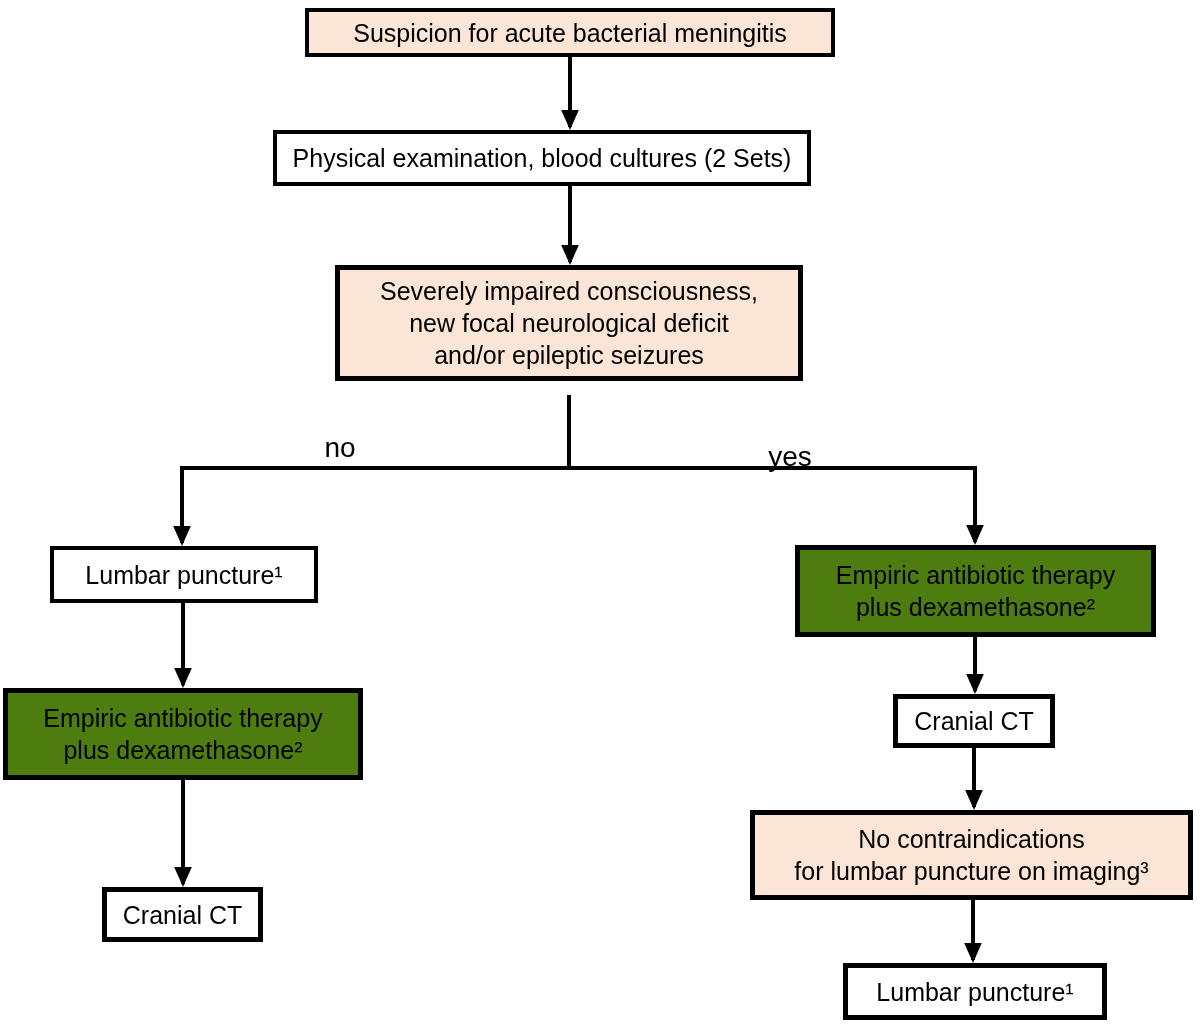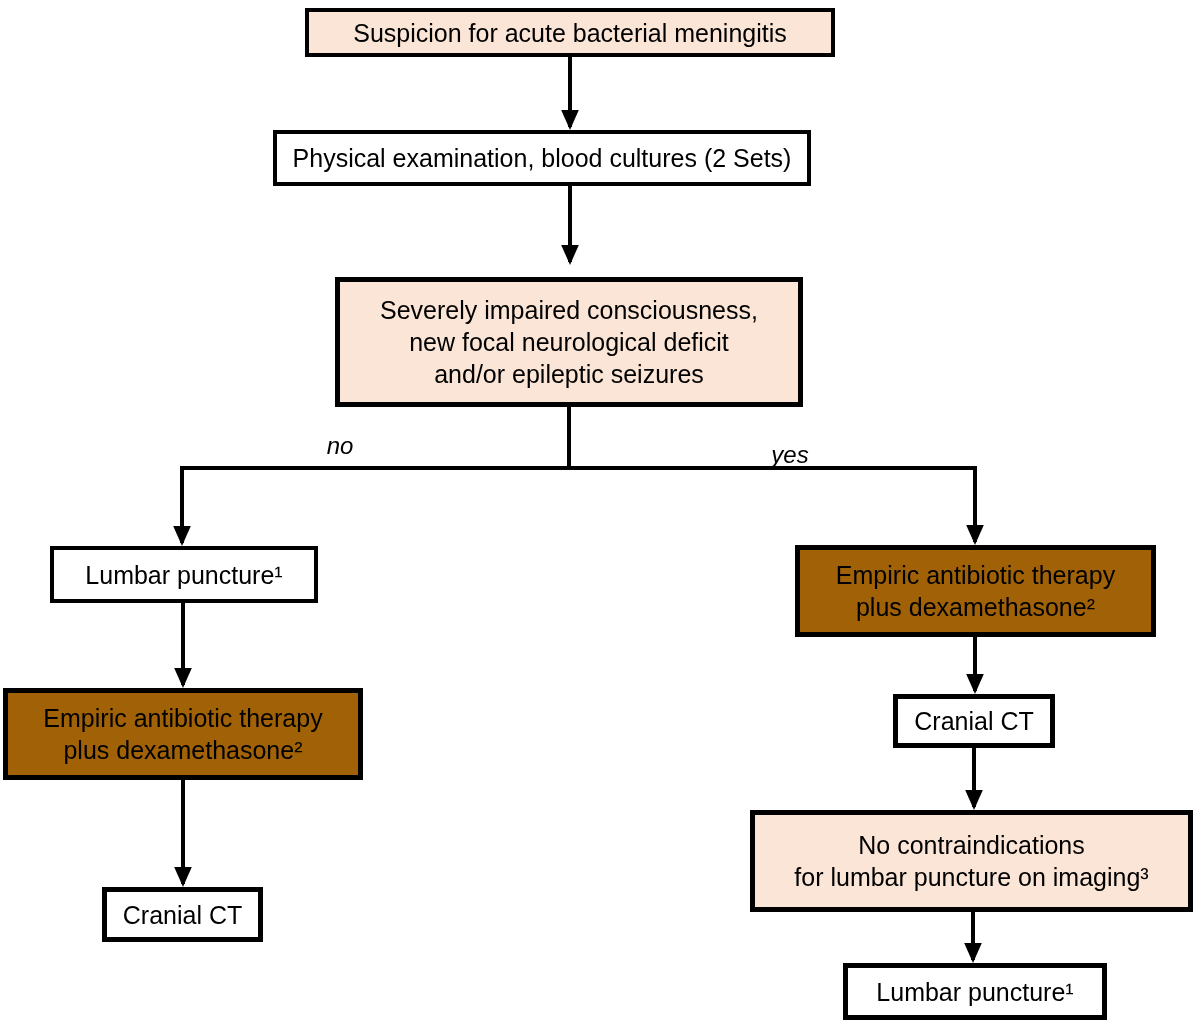--- a/index.html
+++ b/index.html
@@ -32,39 +32,38 @@
     justify-content: center;
     text-align: center;
     white-space: pre-line;
     font-size: 25px;
     line-height: 1.28;
     z-index: 1;
     padding: 2px 12px;
   }
   .node.thick { border-width: 5px; }
   .node.peach { background: #fbe5d6; }
-  .node.green { background: #a16207; }
+  .node.green { background: #4d7c0f; }
 
   
   .n-suspicion   { left: 305px; top: 8px;   width: 530px; height: 49px; }
   .n-physical    { left: 273px; top: 130px; width: 538px; height: 56px; }
-  .n-severe      { left: 335px; top: 265px; width: 468px; height: 130px; margin-top: 12px; }
+  .n-severe      { left: 335px; top: 265px; width: 468px; height: 116px; }
   .n-lumbar-l    { left: 50px;  top: 546px; width: 268px; height: 57px; }
   .n-empiric-l   { left: 3px;   top: 688px; width: 360px; height: 92px; }
   .n-cranial-l   { left: 102px; top: 887px; width: 161px; height: 55px; }
   .n-empiric-r   { left: 795px; top: 545px; width: 361px; height: 92px; }
   .n-cranial-r   { left: 893px; top: 694px; width: 162px; height: 54px; }
-  .n-nocontra    { left: 750px; top: 810px; width: 443px; height: 102px; }
+  .n-nocontra    { left: 750px; top: 810px; width: 443px; height: 90px; }
   .n-lumbar-r    { left: 843px; top: 963px; width: 264px; height: 57px; }
 
   .branch-label {
     position: absolute;
     z-index: 1;
-    font-size: 24px;
-    font-style: italic;
+    font-size: 28px;
     width: 90px;
     text-align: center;
   }
   .bl-no  { left: 295px; top: 432px; }
   .bl-yes { left: 745px; top: 432px; margin-top: 9px; }
 </style>
 </head>
 <body>
 
 <div class="canvas">

